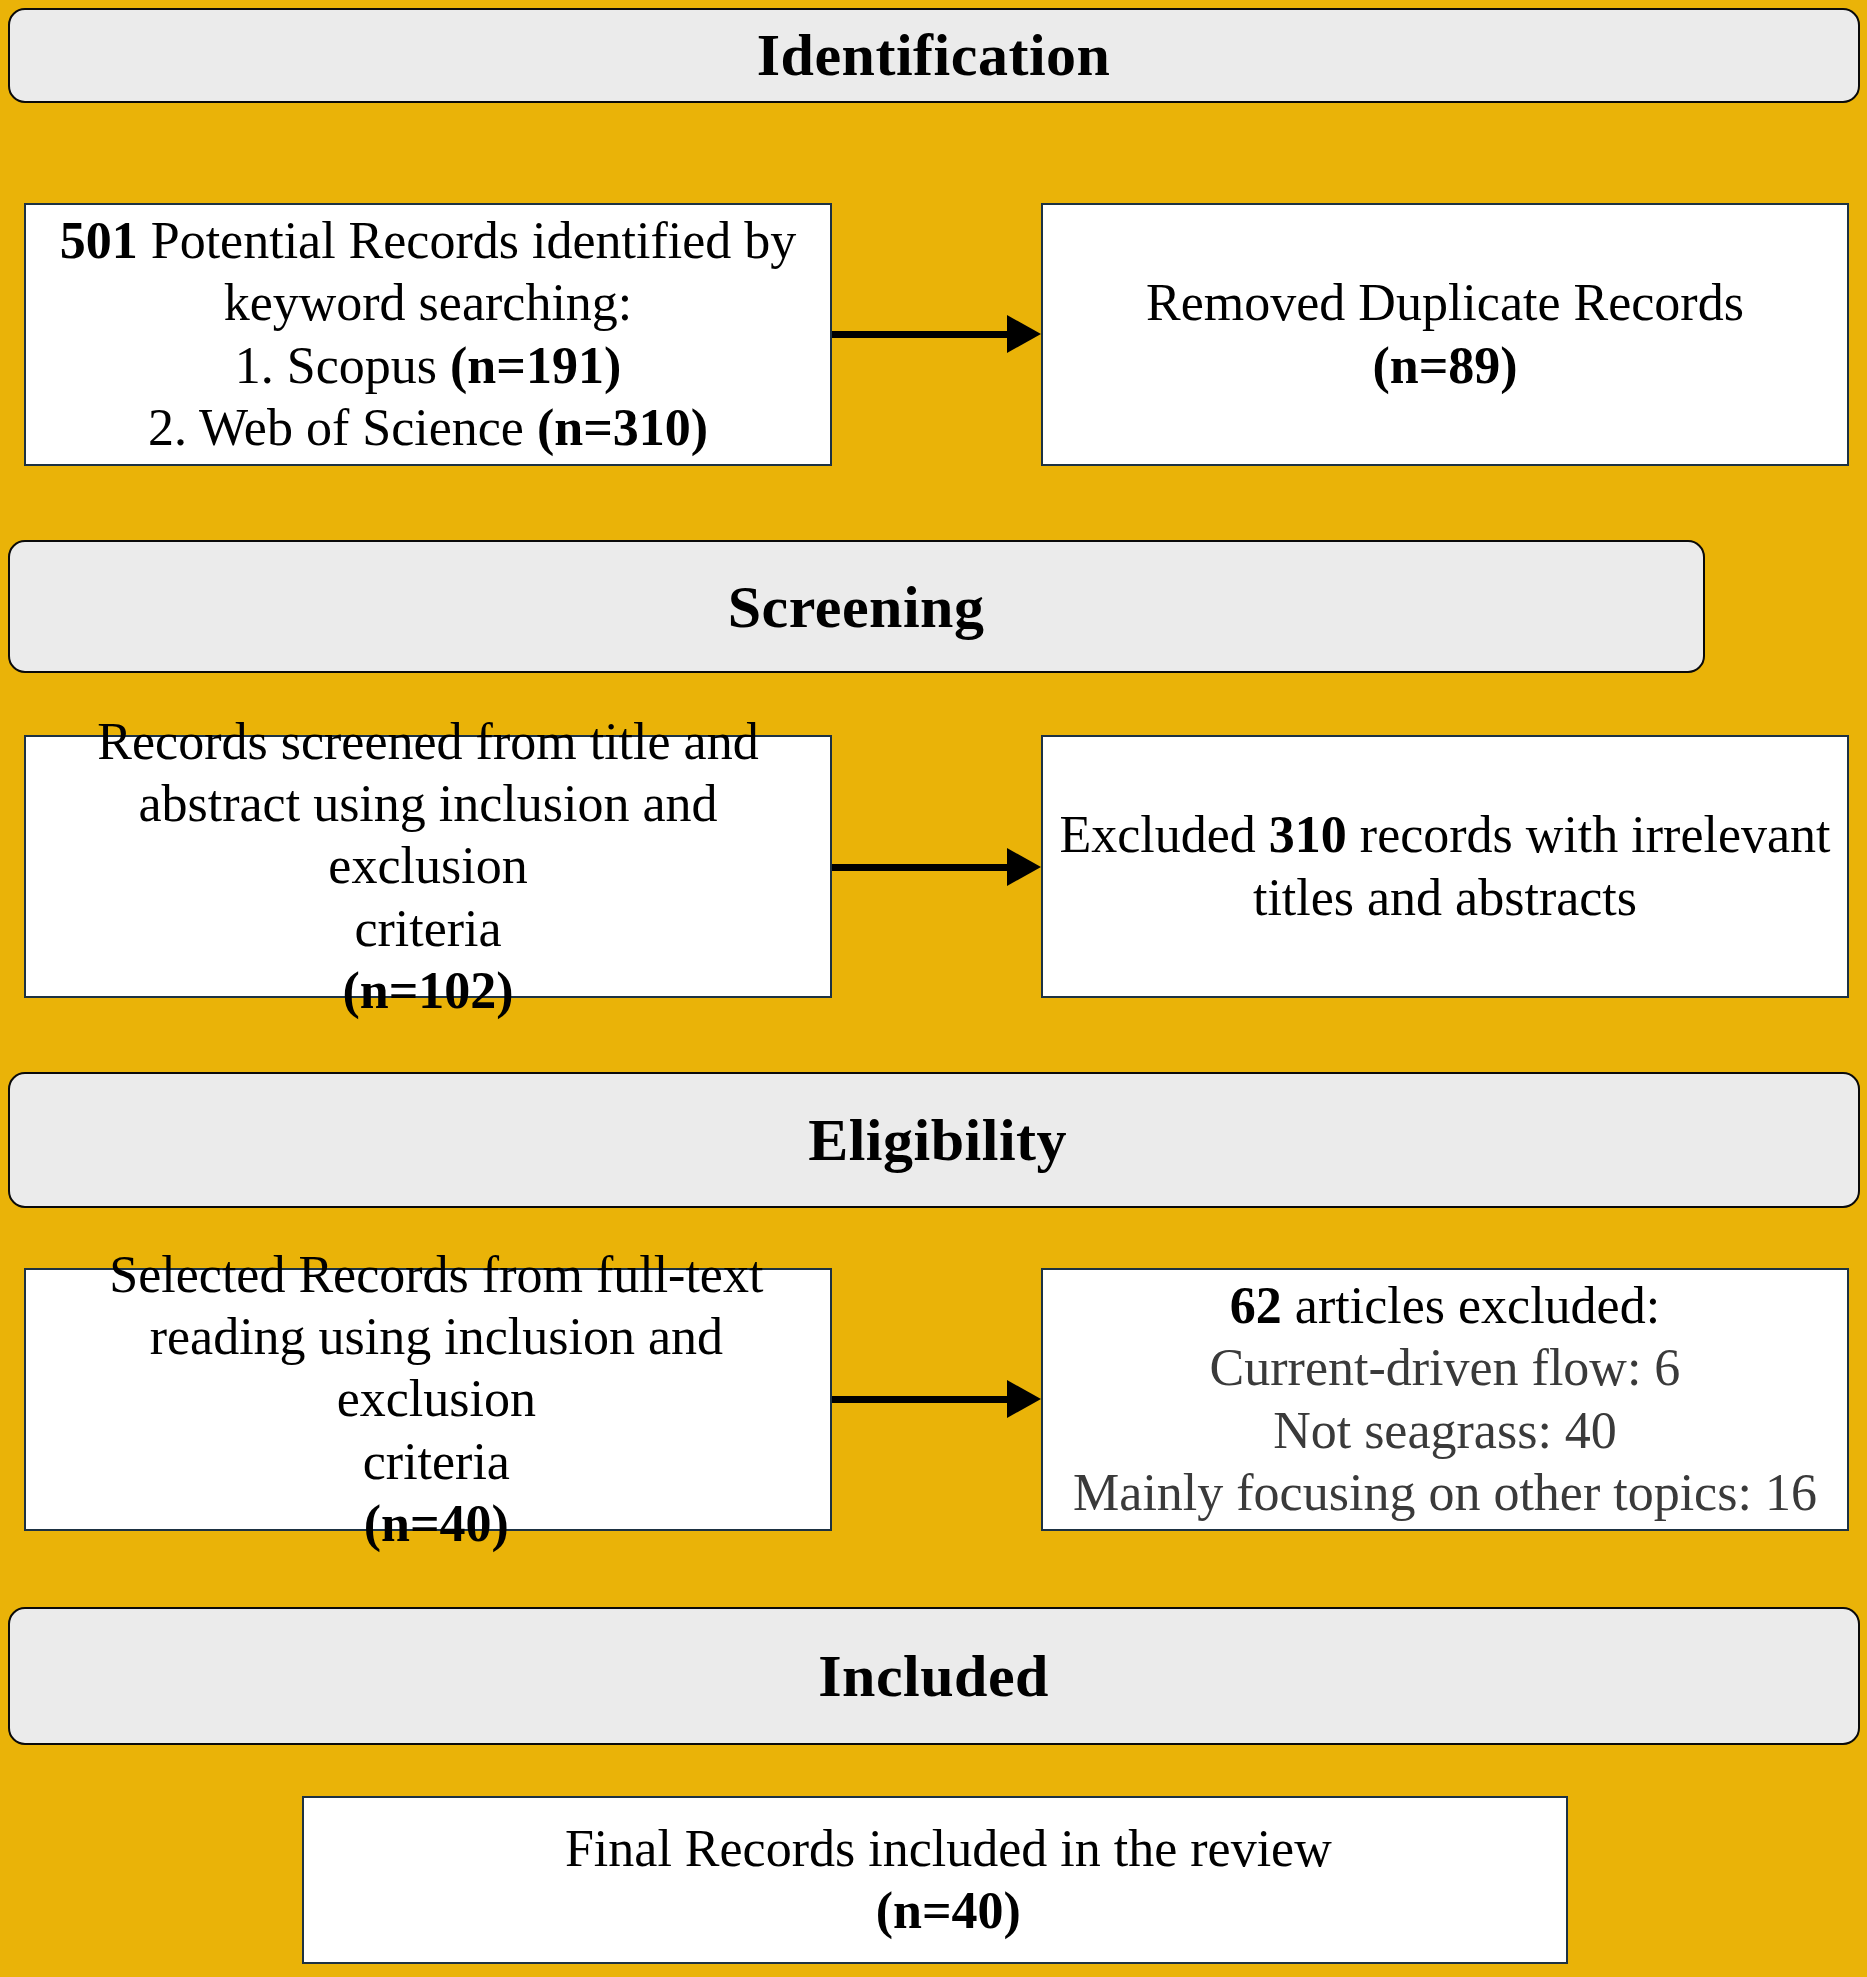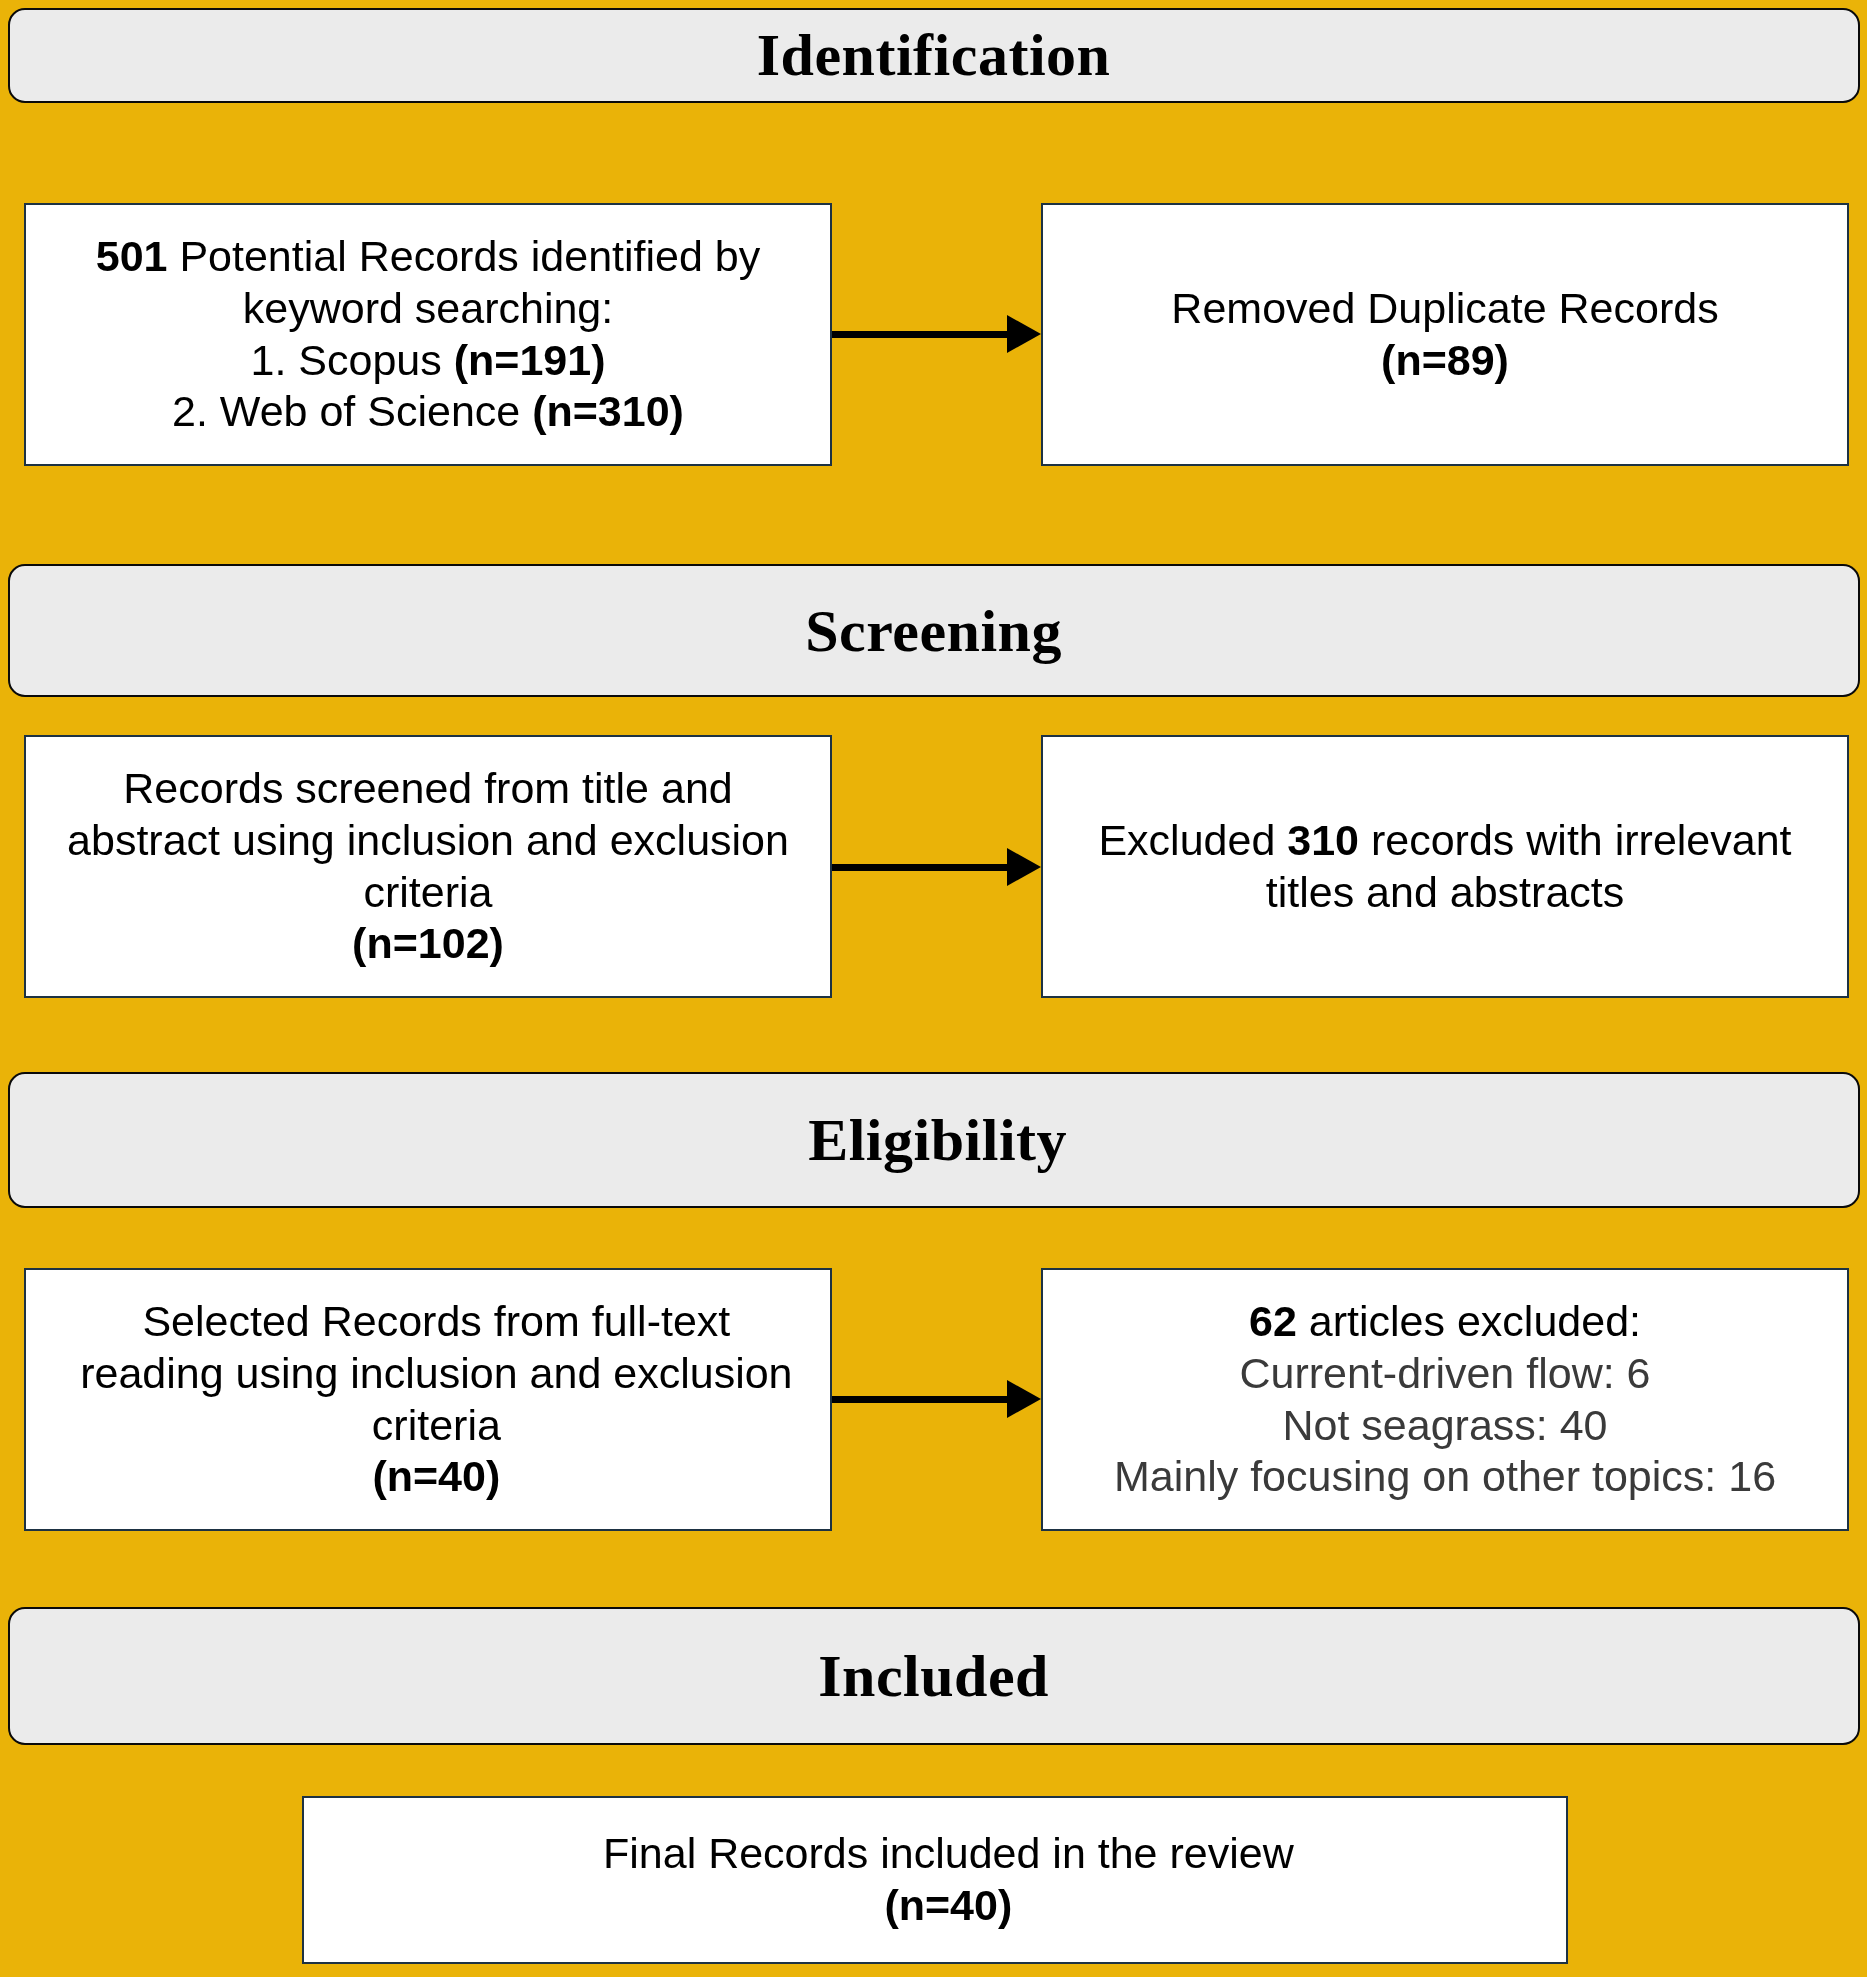--- a/index.html
+++ b/index.html
@@ -46,22 +46,22 @@
     position: absolute;
     box-sizing: border-box;
     background: #ffffff;
     border: 2.9px solid #1d3243;
     display: flex;
     align-items: center;
     justify-content: center;
     padding: 7.6px 13.3px;
   }
   .box-text {
-    font-family: Liberation Sans, sans-serif;
-    font-size: 43px;
+    font-family: Liberation Serif, serif;
+    font-size: 52px;
     line-height: 1.20;
     text-align: center;
     color: #000000;
   }
   .box-text b { font-weight: bold; }
   .muted { color: #3a3a3a; }
 
   
   .arrow {
     position: absolute;
@@ -107,21 +107,21 @@
         <div><span>Removed Duplicate Records</span></div>
         <div><b>(n=89)</b></div>
       </div>
   </div>
 
   <div class="arrow" style="left:832px; top:331px; width:209px;">
     <div class="shaft" style="width:181px;"></div>
     <div class="head" style="left:175px;"></div>
   </div>
 
-  <div class="stage-banner" style="left:7.6px; top:564px; width:1852px; height:133px;">
+  <div class="stage-banner" style="left:7.6px; top:540px; width:1697px; height:133px;">
     <div class="stage-label">Screening</div>
   </div>
 
   <div class="flow-box" style="left:24px; top:735px; width:808px; height:263px;">
     <div class="box-text">
         <div><span>Records screened from title and</span></div>
         <div><span>abstract using inclusion and exclusion</span></div>
         <div><span>criteria</span></div>
         <div><b>(n=102)</b></div>
       </div>

